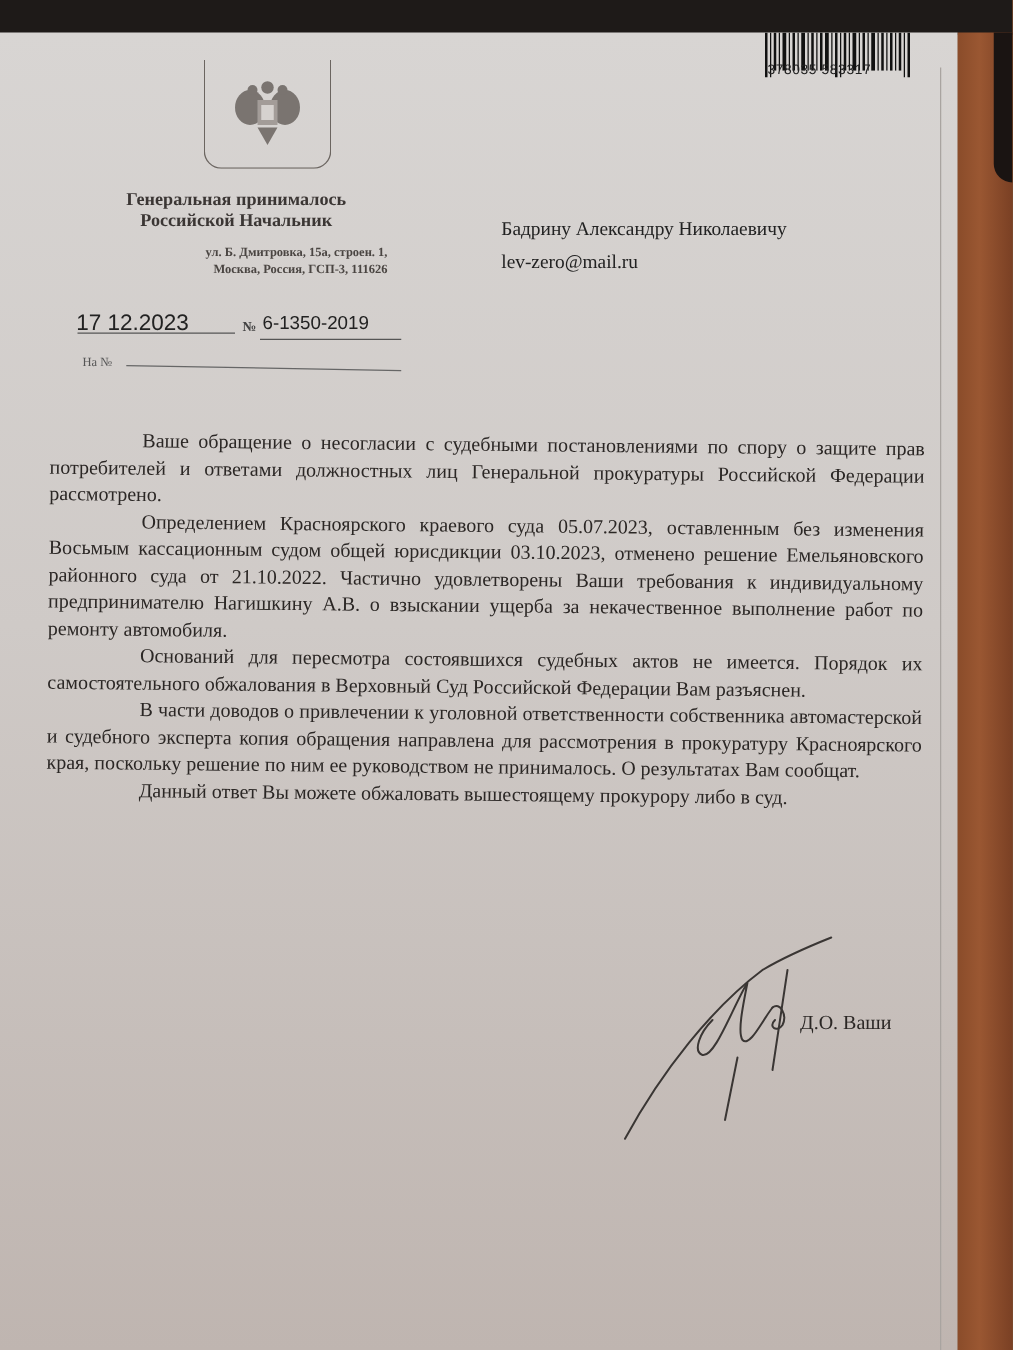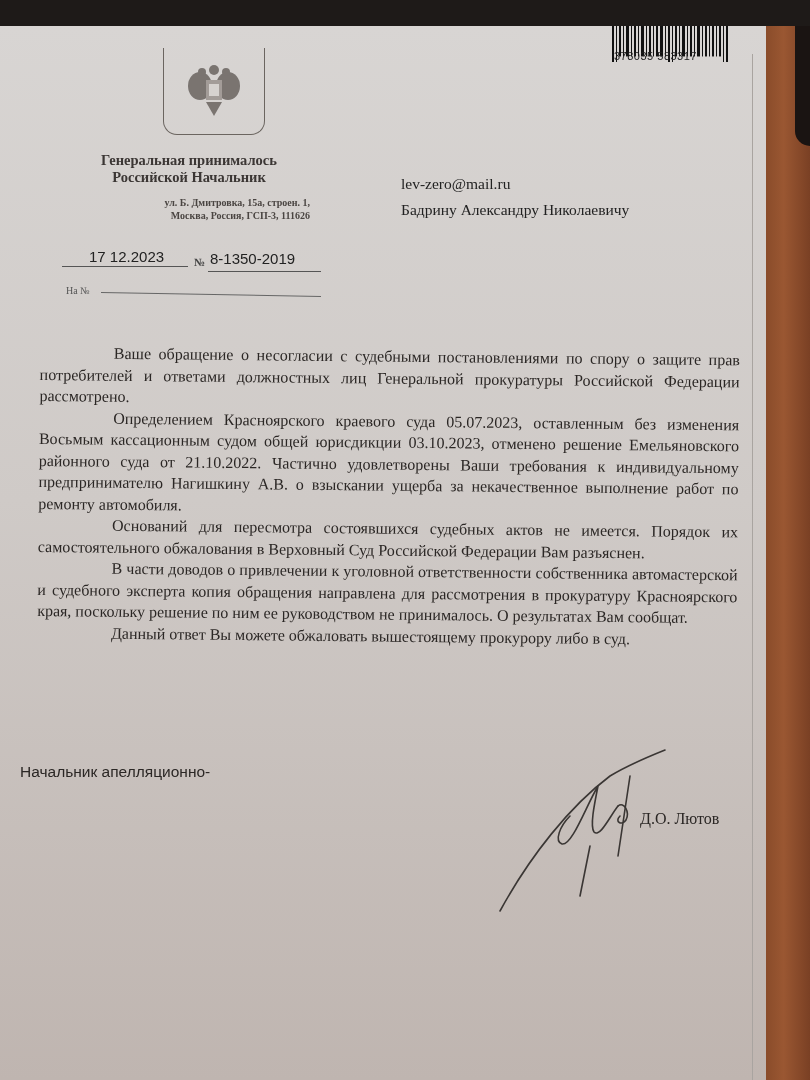--- a/index.html
+++ b/index.html
@@ -9,21 +9,21 @@
   .woodshadow{position:absolute;left:795px;top:26px;width:15px;height:120px;background:#1a1412;border-radius:0 0 0 40px;}
   .paper{position:absolute;left:0;top:26px;width:766px;height:1054px;background:linear-gradient(180deg,#d8d5d3 0%,#cfcac7 45%,#bfb5b0 100%);}
   .paper-edge{position:absolute;left:752px;top:28px;width:1px;height:1052px;background:#a9a4a0;}
   .emblem{position:absolute;left:163px;top:22px;width:100px;height:86px;border:1px solid #6b6560;border-top:none;border-radius:0 0 14px 14px;}
   .emblem svg{position:absolute;left:20px;top:14px;}
   .barcode{position:absolute;left:612px;top:26px;width:120px;height:36px;}
   .barcode-num{position:absolute;left:614px;top:50px;font-family:Liberation Sans, sans-serif;font-size:11px;color:#222;letter-spacing:0.5px;}
   .org{position:absolute;left:89px;top:126px;font-weight:bold;font-size:14.5px;line-height:17px;color:#3b3634;text-align:center;width:200px;}
   .addr{position:absolute;left:100px;top:170px;font-weight:bold;font-size:10px;line-height:13px;color:#4a4542;text-align:right;width:210px;}
   .recipient{position:absolute;left:401px;top:145px;font-size:15.5px;color:#222;line-height:26px;}
-  .date-val{position:absolute;left:89px;top:222px;font-family:"Liberation Sans",sans-serif;font-size:15px;color:#222;}
+  .date-val{position:absolute;left:61px;top:222px;font-family:"Liberation Sans",sans-serif;font-size:18px;color:#222;}
   .date-ul{position:absolute;left:62px;top:240px;width:126px;height:1px;background:#555;}
   .num-sign{position:absolute;left:194px;top:230px;font-size:11px;color:#444;font-weight:bold;}
   .num-val{position:absolute;left:210px;top:224px;font-family:"Liberation Sans",sans-serif;font-size:15px;color:#222;}
   .num-ul{position:absolute;left:208px;top:245px;width:113px;height:1px;background:#555;}
   .nano{position:absolute;left:66px;top:259px;font-size:10px;font-weight:normal;color:#555;}
   .nano-ul{position:absolute;left:101px;top:268px;width:220px;height:1px;background:#666;transform:rotate(1deg);}
   .body{position:absolute;left:40px;top:316px;width:700px;font-size:16px;line-height:21.5px;color:#2b2725;text-align:justify;transform:rotate(0.6deg);transform-origin:left top;}
   .body p{margin:0;text-indent:74px;}
   .sig-title{position:absolute;left:20px;top:736px;font-family:"Liberation Sans",sans-serif;font-size:15.5px;line-height:19.5px;color:#2b2725;}
   .sig-name{position:absolute;left:640px;top:784px;font-size:16px;color:#2b2725;}
@@ -57,55 +57,54 @@
   <div class="org">
     <div>Генеральная принималось</div>
     <div>Российской Начальник</div>
   </div>
   <div class="addr">
     <div>ул. Б. Дмитровка, 15а, строен. 1,</div>
     <div>Москва, Россия, ГСП-3, 111626</div>
   </div>
 
   <div class="recipient">
+    <div>Бадрину Александру Николаевичу</div>
     <div>lev-zero@mail.ru</div>
-    <div>Бадрину Александру Николаевичу</div>
   </div>
 
   <div class="date-val">17 12.2023</div>
   <div class="date-ul"></div>
   <div class="num-sign">№</div>
-  <div class="num-val">8-1350-2019</div>
+  <div class="num-val">6-1350-2019</div>
   <div class="num-ul"></div>
   <div class="nano">На №</div>
   <div class="nano-ul"></div>
 
   <div class="body">
     <p>Ваше обращение о несогласии с судебными постановлениями по спору о защите прав потребителей и ответами должностных лиц Генеральной прокуратуры Российской Федерации рассмотрено.</p>
     <p>Определением Красноярского краевого суда 05.07.2023, оставленным без изменения Восьмым кассационным судом общей юрисдикции 03.10.2023, отменено решение Емельяновского районного суда от 21.10.2022. Частично удовлетворены Ваши требования к индивидуальному предпринимателю Нагишкину А.В. о взыскании ущерба за некачественное выполнение работ по ремонту автомобиля.</p>
     <p>Оснований для пересмотра состоявшихся судебных актов не имеется. Порядок их самостоятельного обжалования в Верховный Суд Российской Федерации Вам разъяснен.</p>
     <p>В части доводов о привлечении к уголовной ответственности собственника автомастерской и судебного эксперта копия обращения направлена для рассмотрения в прокуратуру Красноярского края, поскольку решение по ним ее руководством не принималось. О результатах Вам сообщат.</p>
     <p>Данный ответ Вы можете обжаловать вышестоящему прокурору либо в суд.</p>
   </div>
 
   <div class="sig-title">
-    <div>Начальник апелляционно-</div>
   </div>
 
   <svg class="signature" width="180" height="170" viewBox="0 0 180 170">
     <g fill="none" stroke="#3a3634" stroke-width="1.6" stroke-linecap="round">
       <path d="M10 165 C 40 110, 80 60, 120 30 C 140 18, 160 10, 175 4"></path>
       <path d="M80 70 C 70 80, 64 95, 72 98 C 82 100, 96 60, 108 40 C 104 60, 100 80, 104 86 C 110 92, 120 70, 128 60"></path>
       <path d="M128 60 C 134 55, 140 66, 136 74 C 132 80, 124 76, 130 70"></path>
       <path d="M100 100 L 90 150"></path>
       <path d="M140 30 L 128 110"></path>
     </g>
   </svg>
 
-  <div class="sig-name">Д.О. Лютов</div>
+  <div class="sig-name">Д.О. Ваши</div>
 </div>
 
 <svg class="barcode" viewBox="0 0 120 26" preserveAspectRatio="none">
   <g fill="#111">
     <rect x="0" y="0" width="2" height="26"></rect>
       <rect x="4" y="0" width="1" height="26"></rect>
       <rect x="7" y="0" width="2" height="22"></rect>
     <rect x="11" y="0" width="1" height="22"></rect>
       <rect x="14" y="0" width="3" height="22"></rect>
       <rect x="19" y="0" width="1" height="22"></rect>

